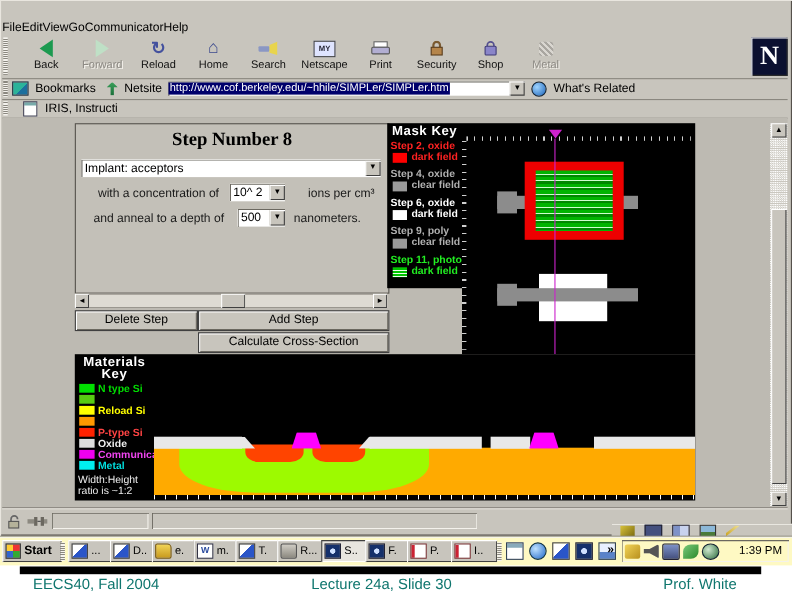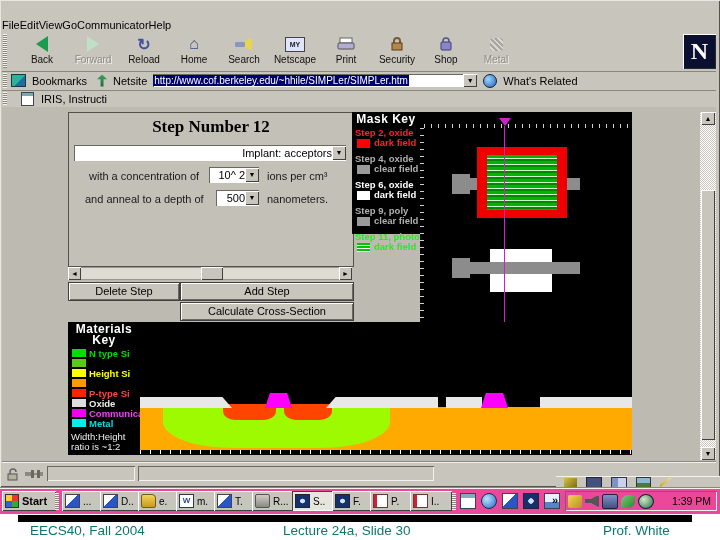--- a/index.html
+++ b/index.html
@@ -38,21 +38,21 @@
   .urlsel{background:#00006b;color:#fff;font-size:10px;white-space:nowrap;padding:0 1px;}
   .combo-arrow{width:14px;height:13px;background:#c8c5bd;box-shadow:inset 1px 1px 0 #fff, inset -1px -1px 0 #404040;
                font-size:7px;text-align:center;line-height:13px;color:#000;}
   .combo-arrow::after{content:"▼";}
   .persbar{left:2px;top:90px;width:714px;height:17px;display:flex;align-items:center;font-size:11px;border-bottom:1px solid #8a877f;text-align:right;}
   
   .content{left:2px;top:107px;width:714px;height:354px;background:#bdbab2;}
   .steppanel{left:66px;top:5px;width:284px;height:153px;background:#c3c0b8;border:1px solid #55524c;}
   .steptitle{font-family:"Liberation Serif",serif;font-weight:bold;font-size:17px;text-align:center;margin-top:4px;color:#000;}
   .dd{position:absolute;background:#fff;box-shadow:inset 1px 1px 0 #6b6860;display:flex;align-items:center;font-size:11px;}
-  .dd .txt{flex:1;padding-left:3px;white-space:nowrap;overflow:hidden;color:#000;text-align:right;}
+  .dd .txt{flex:1;padding-left:3px;white-space:nowrap;overflow:hidden;color:#000;}
   .lbl{position:absolute;font-size:11px;color:#1a1a1a;}
   .btn3d{position:absolute;background:#c8c5bd;border:1px solid #404040;
          box-shadow:inset 1px 1px 0 #fff, inset -1px -1px 0 #6b6860;
          font-size:11px;color:#000;text-align:center;}
   .hscroll{position:absolute;height:13px;background:#dedbd3;box-shadow:inset 0 0 0 1px #9a978f;}
   .sbtn{position:absolute;width:13px;height:13px;background:#c8c5bd;
         box-shadow:inset 1px 1px 0 #fff, inset -1px -1px 0 #404040;
         font-size:7px;line-height:13px;text-align:center;color:#000;}
   .keypanel{background:#000;color:#fff;}
   .mk-title{font-size:12px;font-weight:bold;text-align:center;letter-spacing:0.5px;}
@@ -65,21 +65,21 @@
   .ruler-h{background:repeating-linear-gradient(90deg,#cfcfcf 0 1px,transparent 1px 7px);}
   .ruler-v{background:repeating-linear-gradient(180deg,#cfcfcf 0 1px,transparent 1px 7px);}
   .vscroll{left:698px;top:5px;width:16px;height:348px;
            background:repeating-conic-gradient(#fff 0 25%,#cac7bf 0 50%) 0 0/2px 2px;}
   
   .statusbar{left:2px;top:461px;width:714px;height:23px;background:#c8c5bd;
              border-top:1px solid #8a877f;box-shadow:inset 0 1px 0 #f4f2ec;
              display:flex;align-items:center;}
   .cell-sunken{height:15px;box-shadow:inset 1px 1px 0 #6b6860, inset -1px -1px 0 #f4f2ec;margin-left:3px;}
   
-  .taskbar{left:0;top:488px;width:720px;height:25px;background:#ec4899;border-top:1px solid #f4f2ec;box-shadow:0 -1px 0 #8a877f;}
+  .taskbar{left:0;top:488px;width:720px;height:25px;background:#fef9c3;border-top:1px solid #f4f2ec;box-shadow:0 -1px 0 #8a877f;}
   .tk-btn{position:absolute;top:2px;height:20px;background:#c8c5bd;
           box-shadow:inset 1px 1px 0 #fff, inset -1px -1px 0 #404040;
           display:flex;align-items:center;font-size:10px;color:#000;padding:0 3px;overflow:hidden;}
   .tk-btn.active{background:#e8e5de;box-shadow:inset 1px 1px 0 #404040, inset -1px -1px 0 #fff;}
   .mini{width:13px;height:12px;margin-right:3px;flex:none;}
   .flagic{background:linear-gradient(135deg,#fff 45%,#2a55c8 45%);border:1px solid #444;}
   .nburst{background:radial-gradient(circle,#cfe0ff 0 25%,#15306b 30%);border:1px solid #223;}
   .tray{position:absolute;top:2px;height:20px;box-shadow:inset 1px 1px 0 #6b6860, inset -1px -1px 0 #f4f2ec;
         display:flex;align-items:center;font-size:10.5px;color:#000;}
   .trayic{width:14px;height:13px;margin-left:3px;border-radius:2px;}
@@ -206,50 +206,50 @@
 
     <div class="abs persbar">
       <div class="grip" style="height:13px;margin:0 14px 0 1px;"></div>
       <div class="mini" style="width:11px;height:12px;background:#fff;border:1px solid #445;box-shadow:inset 0 3px 0 #7aa;"></div>
       <span style="margin-left:4px;">IRIS, Instructi</span>
     </div>
 
     <div class="abs content">
 
       <div class="abs steppanel">
-        <div class="steptitle">Step Number 12</div>
+        <div class="steptitle">Step Number 8</div>
         <div class="dd" style="left:5px;top:32px;width:272px;height:16px;">
           <span class="txt">Implant: acceptors</span>
           <div class="combo-arrow" style="height:14px;line-height:14px;"></div>
         </div>
         <span class="lbl" style="left:20px;top:57px;">with a concentration of</span>
         <div class="dd" style="left:140px;top:54px;width:50px;height:16px;">
           <span class="txt">10^ 2</span>
           <div class="combo-arrow" style="height:14px;line-height:14px;"></div>
         </div>
-        <span class="lbl" style="left:198px;top:57px;">ions per cm³</span>
+        <span class="lbl" style="left:211px;top:57px;">ions per cm³</span>
         <span class="lbl" style="left:16px;top:80px;">and anneal to a depth of</span>
         <div class="dd" style="left:147px;top:77px;width:43px;height:16px;">
           <span class="txt">500</span>
           <div class="combo-arrow" style="height:14px;line-height:14px;"></div>
         </div>
         <span class="lbl" style="left:198px;top:80px;">nanometers.</span>
       </div>
 
       <div class="hscroll" style="left:66px;top:160px;width:284px;">
         <div class="sbtn" style="left:0;top:0;">◄</div>
         <div class="sbtn" style="right:0;top:0;">►</div>
         <div class="sbtn" style="left:133px;top:0;width:22px;"></div>
       </div>
 
       <div class="btn3d" style="left:66px;top:175px;width:110px;height:17px;line-height:16px;">Delete Step</div>
       <div class="btn3d" style="left:178px;top:175px;width:172px;height:17px;line-height:16px;">Add Step</div>
       <div class="btn3d" style="left:178px;top:195px;width:172px;height:17px;line-height:16px;">Calculate Cross-Section</div>
 
-      <div class="abs keypanel" style="left:350px;top:5px;width:68px;height:122px;">
+      <div class="abs keypanel" style="left:350px;top:5px;width:68px;height:150px;">
         <div class="mk-title">Mask Key</div>
         <span class="mk-step" style="top: 15px; color: rgb(255, 34, 34);">Step 2, oxide</span>
         <div class="mk-sw" style="top: 27px; background: rgb(255, 0, 0);"></div>
         <span class="mk-field" style="top: 25px; color: rgb(255, 34, 34);">dark field</span>
         <span class="mk-step" style="top: 41px; color: rgb(176, 176, 176);">Step 4, oxide</span>
         <div class="mk-sw" style="top: 53px; background: rgb(154, 154, 154);"></div>
         <span class="mk-field" style="top: 51px; color: rgb(176, 176, 176);">clear field</span>
         <span class="mk-step" style="top: 67px; color: rgb(255, 255, 255);">Step 6, oxide</span>
         <div class="mk-sw" style="top: 79px; background: rgb(255, 255, 255);"></div>
         <span class="mk-field" style="top: 77px; color: rgb(255, 255, 255);">dark field</span>
@@ -284,21 +284,21 @@
       <div class="abs keypanel" style="left:66px;top:215px;width:72px;height:133px;">
         <div class="mk-title" style="line-height:11px;padding-top:2px;">
           <div>Materials</div>
           <div>Key</div>
         </div>
         <div class="mat-sw" style="top: 27px; background: rgb(0, 224, 0);"></div>
         <span class="mat-row-lbl" style="top: 26px; color: rgb(0, 221, 0);">N type Si</span>
         <div class="mat-sw" style="top: 37px; background: rgb(88, 204, 18);"></div>
         <span class="mat-row-lbl" style="top: 36px; color: rgb(88, 204, 18);"></span>
         <div class="mat-sw" style="top: 47px; background: rgb(255, 255, 0);"></div>
-        <span class="mat-row-lbl" style="top: 46px; color: rgb(255, 255, 0);">Height Si</span>
+        <span class="mat-row-lbl" style="top: 46px; color: rgb(255, 255, 0);">Reload Si</span>
         <div class="mat-sw" style="top: 57px; background: rgb(255, 153, 0);"></div>
         <span class="mat-row-lbl" style="top: 56px; color: rgb(255, 153, 0);"></span>
         <div class="mat-sw" style="top: 67px; background: rgb(255, 34, 0);"></div>
         <span class="mat-row-lbl" style="top: 66px; color: rgb(255, 68, 68);">P-type Si</span>
         <div class="mat-sw" style="top: 77px; background: rgb(221, 221, 221);"></div>
         <span class="mat-row-lbl" style="top: 76px; color: rgb(238, 238, 238);">Oxide</span>
         <div class="mat-sw" style="top: 87px; background: rgb(238, 0, 238);"></div>
         <span class="mat-row-lbl" style="top: 86px; color: rgb(238, 68, 238);">Communicator</span>
         <div class="mat-sw" style="top: 97px; background: rgb(0, 238, 238);"></div>
         <span class="mat-row-lbl" style="top: 96px; color: rgb(0, 221, 221);">Metal</span>

